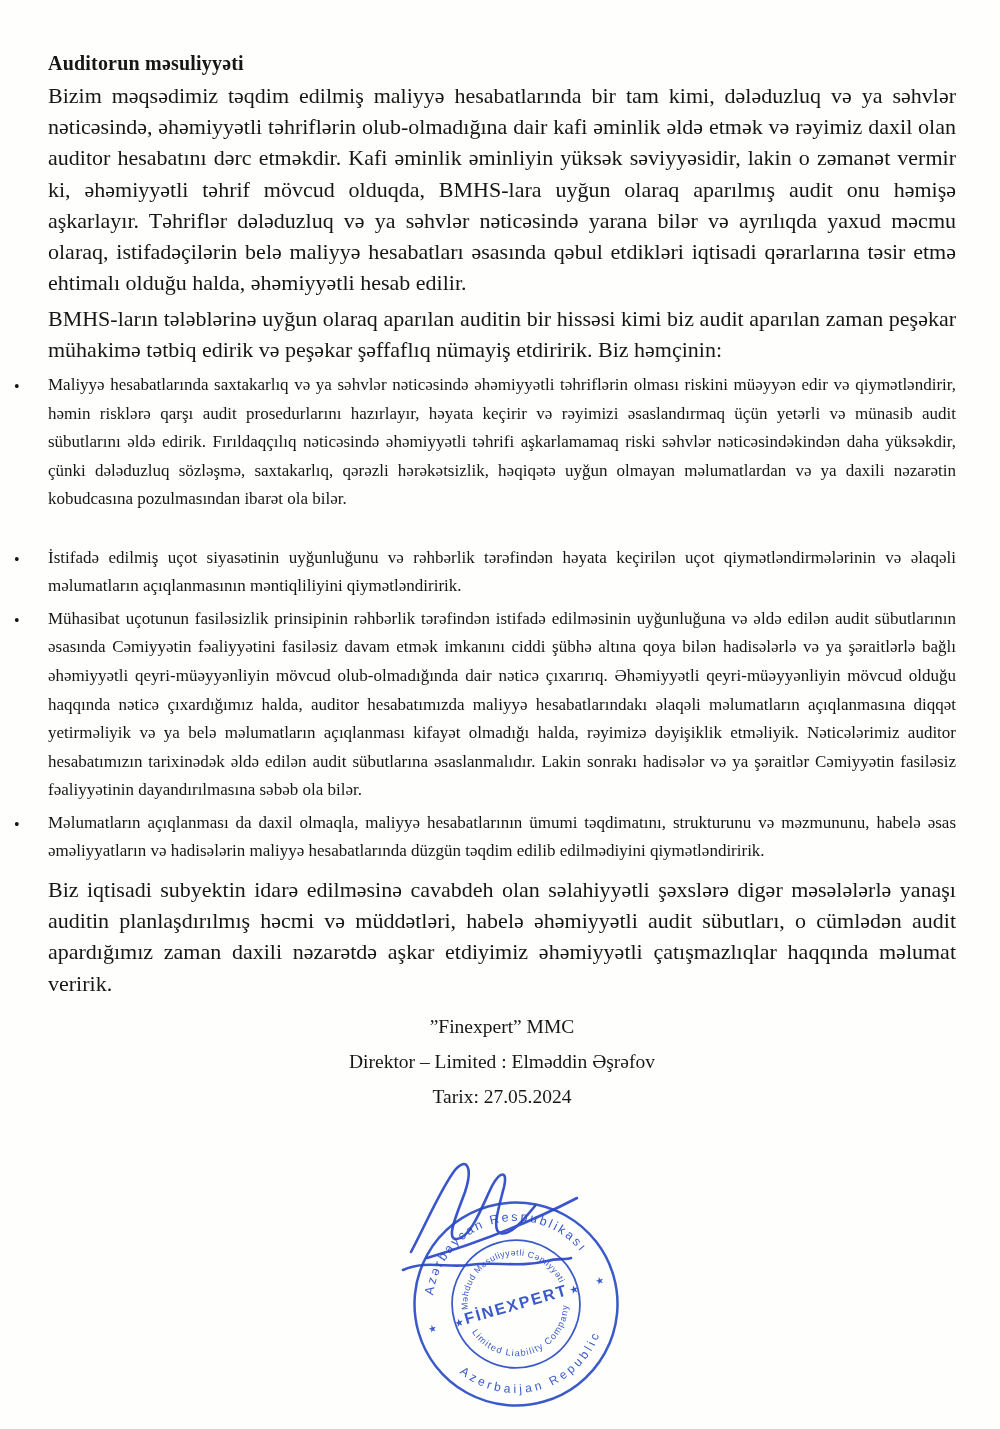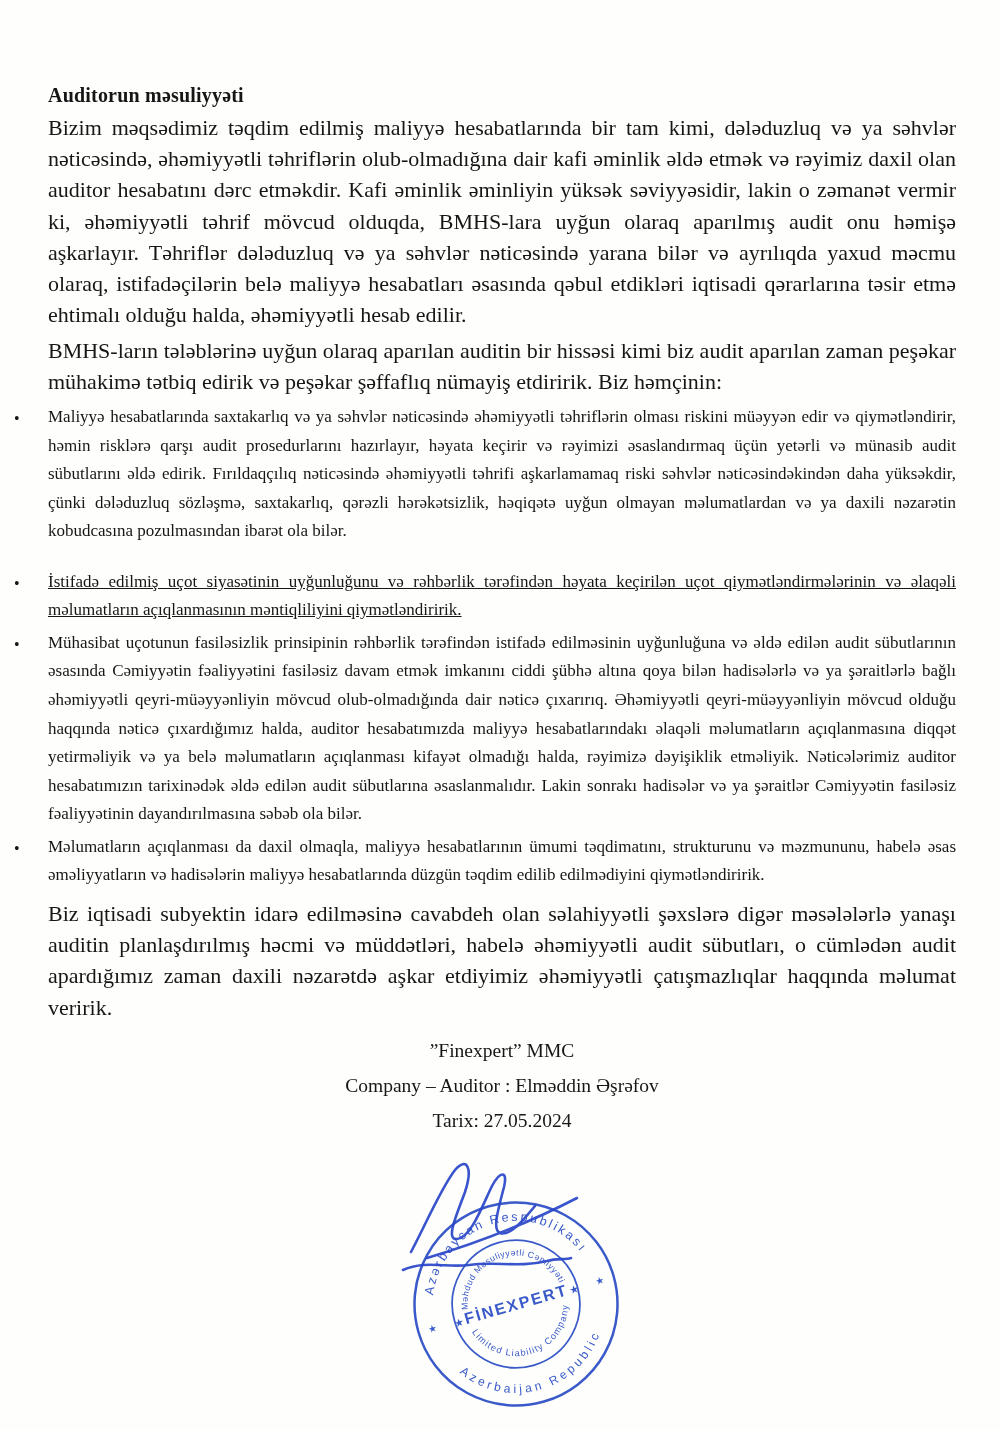--- a/index.html
+++ b/index.html
@@ -11,40 +11,39 @@
     background:#fefefc;
     padding:52px 44px 0 48px;
     font-family:"Liberation Serif", serif;
     color:#161616;
     overflow:hidden;
   }
   .heading {
     font-size:20px; font-weight:bold;
     margin-bottom:5px;
     letter-spacing:0.2px;
-    margin-top:32px;
   }
   p.body {
     font-size:22px; line-height:1.42;
     text-align:justify;
   }
   p.body + p.body { margin-top:4px; }
   ul.bullets { list-style:none; margin:6px 0 0 0; }
   ul.bullets li {
     position:relative;
     font-size:17px; line-height:1.68;
     text-align:justify;
     margin-bottom:4px;
   }
   ul.bullets li::before {
     content:"•";
     position:absolute; left:-34px; top:3px;
     font-size:16px;
   }
-  ul.bullets li.gap { margin-top:22px;text-decoration:underline; }
+  ul.bullets li.gap { margin-top:30px; }
   .closing { margin-top:8px; }
   .sig-block { margin-top:10px; }
   .sig-block p { font-size:19.5px; line-height:1.8; text-align:center; }
   .signature-svg {
     position:absolute; left:395px; top:1160px;
     width:198px; height:120px; z-index:3;
     opacity:0.92;
   }
   .stamp-svg {
     position:absolute; left:400px; top:1188px;
@@ -70,21 +69,21 @@
     <li>Maliyyə hesabatlarında saxtakarlıq və ya səhvlər nəticəsində əhəmiyyətli təhriflərin olması riskini müəyyən edir və qiymətləndirir, həmin risklərə qarşı audit prosedurlarını hazırlayır, həyata keçirir və rəyimizi əsaslandırmaq üçün yetərli və münasib audit sübutlarını əldə edirik. Fırıldaqçılıq nəticəsində əhəmiyyətli təhrifi aşkarlamamaq riski səhvlər nəticəsindəkindən daha yüksəkdir, çünki dələduzluq sözləşmə, saxtakarlıq, qərəzli hərəkətsizlik, həqiqətə uyğun olmayan məlumatlardan və ya daxili nəzarətin kobudcasına pozulmasından ibarət ola bilər.</li>
     <li class="gap">İstifadə edilmiş uçot siyasətinin uyğunluğunu və rəhbərlik tərəfindən həyata keçirilən uçot qiymətləndirmələrinin və əlaqəli məlumatların açıqlanmasının məntiqliliyini qiymətləndiririk.</li>
     <li>Mühasibat uçotunun fasiləsizlik prinsipinin rəhbərlik tərəfindən istifadə edilməsinin uyğunluğuna və əldə edilən audit sübutlarının əsasında Cəmiyyətin fəaliyyətini fasiləsiz davam etmək imkanını ciddi şübhə altına qoya bilən hadisələrlə və ya şəraitlərlə bağlı əhəmiyyətli qeyri-müəyyənliyin mövcud olub-olmadığında dair nəticə çıxarırıq. Əhəmiyyətli qeyri-müəyyənliyin mövcud olduğu haqqında nəticə çıxardığımız halda, auditor hesabatımızda maliyyə hesabatlarındakı əlaqəli məlumatların açıqlanmasına diqqət yetirməliyik və ya belə məlumatların açıqlanması kifayət olmadığı halda, rəyimizə dəyişiklik etməliyik. Nəticələrimiz auditor hesabatımızın tarixinədək əldə edilən audit sübutlarına əsaslanmalıdır. Lakin sonrakı hadisələr və ya şəraitlər Cəmiyyətin fasiləsiz fəaliyyətinin dayandırılmasına səbəb ola bilər.</li>
     <li>Məlumatların açıqlanması da daxil olmaqla, maliyyə hesabatlarının ümumi təqdimatını, strukturunu və məzmununu, habelə əsas əməliyyatların və hadisələrin maliyyə hesabatlarında düzgün təqdim edilib edilmədiyini qiymətləndiririk.</li>
   </ul>
 
   <p class="body closing">Biz iqtisadi subyektin idarə edilməsinə cavabdeh olan səlahiyyətli şəxslərə digər məsələlərlə yanaşı auditin planlaşdırılmış həcmi və müddətləri, habelə əhəmiyyətli audit sübutları, o cümlədən audit apardığımız zaman daxili nəzarətdə aşkar etdiyimiz əhəmiyyətli çatışmazlıqlar haqqında məlumat veririk.</p>
 
   <div class="sig-block">
     <p>”Finexpert” MMC</p>
-    <p>Company – Auditor : Elməddin Əşrəfov</p>
+    <p>Direktor – Limited : Elməddin Əşrəfov</p>
     <p>Tarix: 27.05.2024</p>
   </div>
 
   <svg class="signature-svg" viewBox="0 0 198 120" xmlns="http://www.w3.org/2000/svg">
     <g fill="none" stroke="var(--ink-blue, #2946c8)" stroke-width="2.6" stroke-linecap="round">
       <path d="M16 92 C30 66 46 28 60 10 C72 -4 78 8 70 32 C62 54 50 80 62 79 C76 78 88 44 97 26 C105 11 113 10 109 27 C103 50 97 70 105 73 C115 77 130 58 140 46"></path>
       <path d="M32 98 C72 86 128 66 182 38"></path>
       <path d="M8 110 C30 100 52 108 74 105 C100 101 124 108 152 101 C162 98 170 100 176 98"></path>
     </g>
   </svg>

